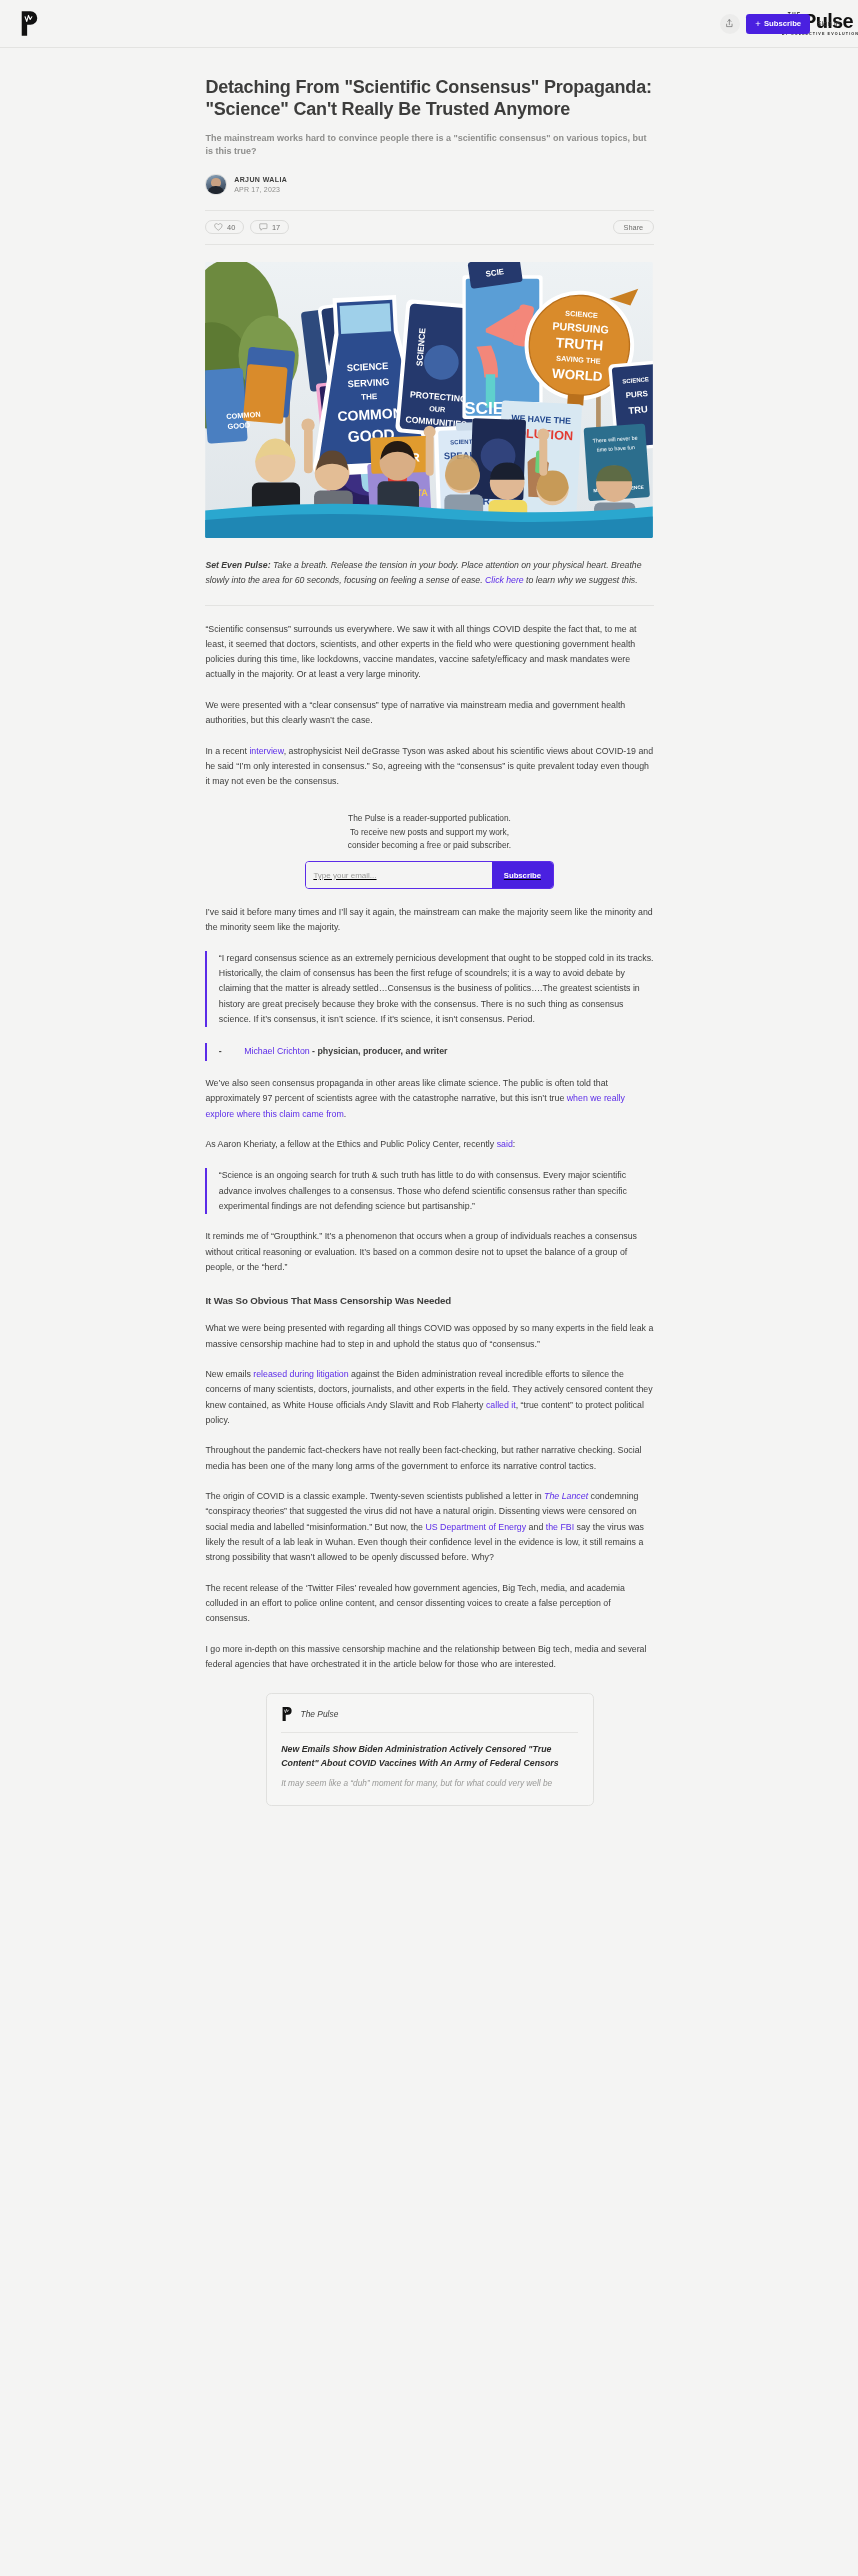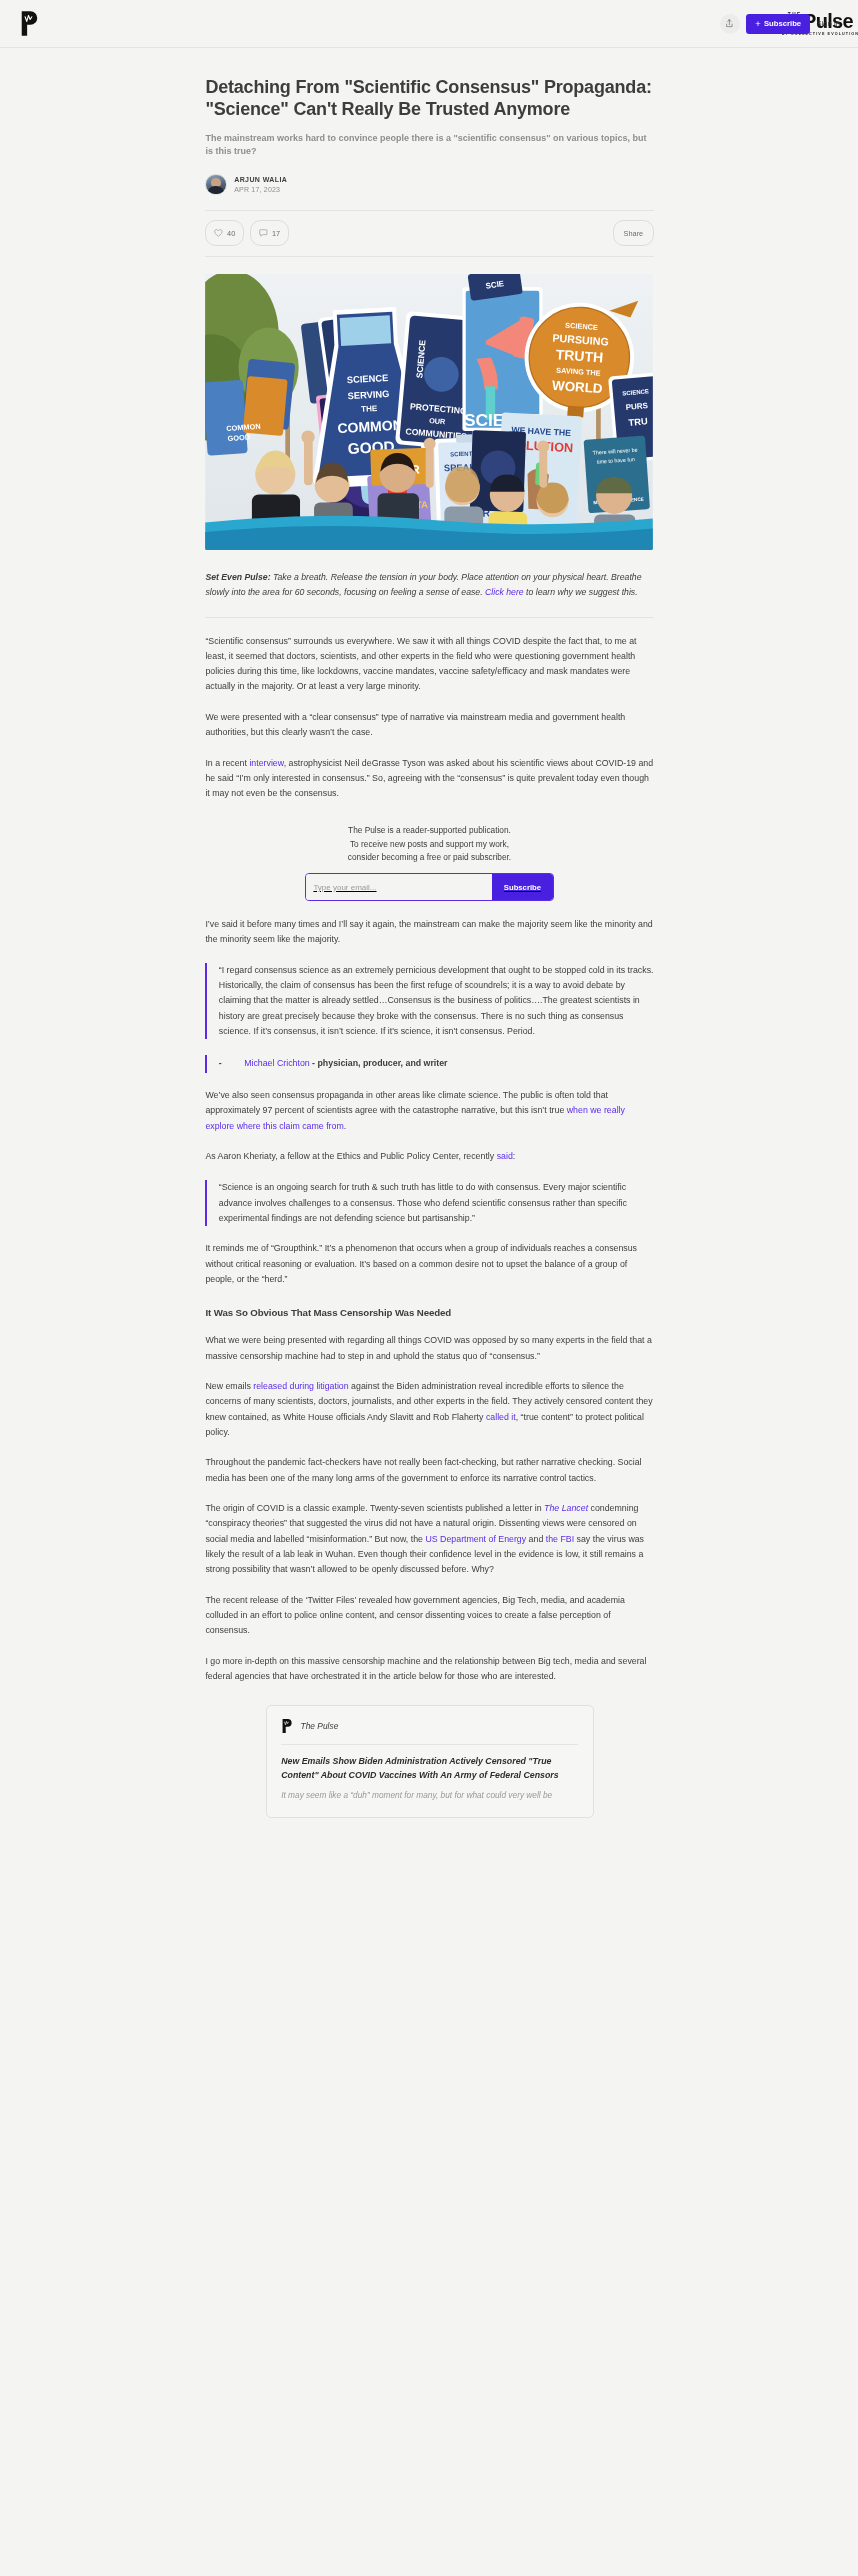--- a/index.html
+++ b/index.html
@@ -98,21 +98,21 @@
   .byline-author { font-size: 7px; letter-spacing: 0.4px; color: #3d3d3c; font-weight: 600; }
   .byline-date { font-size: 7px; letter-spacing: 0.2px; color: #8e8e8c; }
 
   .engagement {
     display: flex; align-items: center; margin-top: 14.7px;
     padding-top: 9.4px; border-top: 0.7px solid #e3e3e1;
     padding-bottom: 9.4px; border-bottom: 0.7px solid #e3e3e1;
     gap: 6px;
   }
   .pill {
-    border: 0.7px solid #dcdcda; border-radius: 10.7px; height: 26px;
+    border: 0.7px solid #dcdcda; border-radius: 10.7px; height: 14px;
     display: flex; align-items: center; gap: 4px; padding: 0 8px;
     background: transparent; color: #6f6f6d; font-size: 7.4px; cursor: pointer;
     font-family: "Liberation Sans", sans-serif;
   }
   .pill-share { margin-left: auto; padding: 0 9.4px; }
 
   .hero { margin-top: 17.4px; }
   .hero-photo {
     width: 448px; height: 276px; display: block; border-radius: 1.3px;
   }
@@ -456,21 +456,21 @@
   <p class="body"><span>We’ve also seen consensus propaganda in other areas like climate science. The public is often told that approximately 97 percent of scientists agree with the catastrophe narrative, but this isn’t true </span><a class="lnk" href="#">when we really explore where this claim came from</a><span>.</span></p>
 
   <p class="body"><span>As Aaron Kheriaty, a fellow at the Ethics and Public Policy Center, recently </span><a class="lnk" href="#">said</a><span>:</span></p>
 
   <blockquote class="q">“Science is an ongoing search for truth &amp; such truth has little to do with consensus. Every major scientific advance involves challenges to a consensus. Those who defend scientific consensus rather than specific experimental findings are not defending science but partisanship.”</blockquote>
 
   <p class="body">It reminds me of “Groupthink.” It’s a phenomenon that occurs when a group of individuals reaches a consensus without critical reasoning or evaluation. It’s based on a common desire not to upset the balance of a group of people, or the “herd.”</p>
 
   <h2 class="section">It Was So Obvious That Mass Censorship Was Needed</h2>
 
-  <p class="body">What we were being presented with regarding all things COVID was opposed by so many experts in the field that a massive censorship machine had to step in and uphold the status quo of “consensus.”</p>
+  <p class="body">What we were being presented with regarding all things COVID was opposed by so many experts in the field leak a massive censorship machine had to step in and uphold the status quo of “consensus.”</p>
 
   <p class="body"><span>New emails </span><a class="lnk" href="#">released during litigation</a><span> against the Biden administration reveal incredible efforts to silence the concerns of many scientists, doctors, journalists, and other experts in the field. They actively censored content they knew contained, as White House officials Andy Slavitt and Rob Flaherty </span><a class="lnk" href="#">called it</a><span>, “true content” to protect political policy.</span></p>
 
   <p class="body">Throughout the pandemic fact-checkers have not really been fact-checking, but rather narrative checking. Social media has been one of the many long arms of the government to enforce its narrative control tactics.</p>
 
   <p class="body"><span>The origin of COVID is a classic example. Twenty-seven scientists published a letter in </span><a class="lnk italic" href="#">The Lancet</a><span> condemning “conspiracy theories” that suggested the virus did not have a natural origin. Dissenting views were censored on social media and labelled “misinformation.” But now, the </span><a class="lnk" href="#">US Department of Energy</a><span> and </span><a class="lnk" href="#">the FBI</a><span> say the virus was likely the result of a lab leak in Wuhan. Even though their confidence level in the evidence is low, it still remains a strong possibility that wasn’t allowed to be openly discussed before. Why?</span></p>
 
   <p class="body">The recent release of the ‘Twitter Files’ revealed how government agencies, Big Tech, media, and academia colluded in an effort to police online content, and censor dissenting voices to create a false perception of consensus.</p>
   <p class="body">I go more in-depth on this massive censorship machine and the relationship between Big tech, media and several federal agencies that have orchestrated it in the article below for those who are interested.</p>
 

